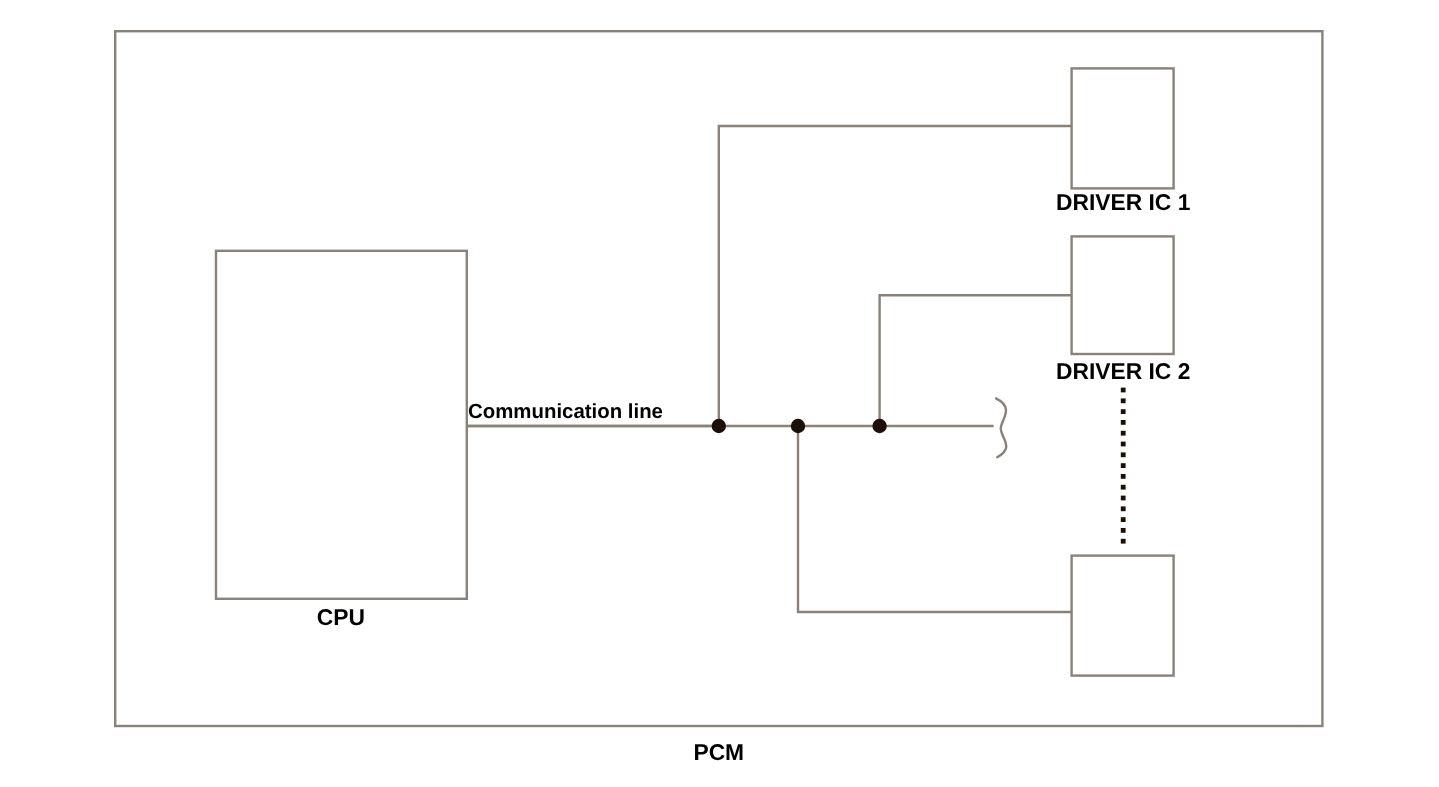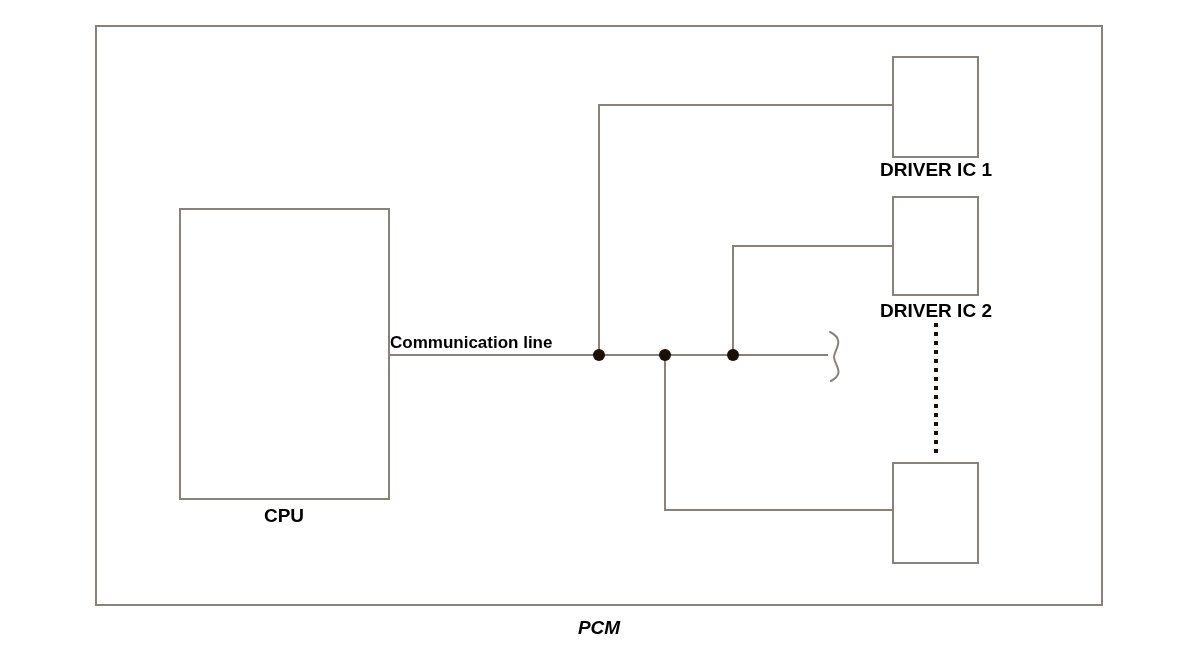--- a/index.html
+++ b/index.html
@@ -95,15 +95,15 @@
   <div class="lbl lbl-box" id="label-cpu" style="left: 263.938px; top: 506px; width: auto; text-align: left;">CPU</div>
 
   <div class="lbl lbl-box" id="label-driver-ic-1" style="left: 880.039px; top: 160px; width: auto; text-align: left;">DRIVER IC 1</div>
 
   <div class="lbl lbl-box" id="label-driver-ic-2" style="left: 880.039px; top: 301px; width: auto; text-align: center;">DRIVER IC 2</div>
 
   <div class="lbl lbl-box" id="label-driver-ic-n" style="left: 936px; top: 568px; width: auto; text-align: left;"></div>
 
   <div class="lbl lbl-comm" id="label-communication-line" style="left: 390px; top: 334px;">Communication line</div>
 
-  <div class="lbl lbl-pcm" id="label-pcm" style="left: 577.883px; top: 618px; width: auto; text-align: left; font-style: italic;">PCM</div>
+  <div class="lbl lbl-pcm" id="label-pcm" style="left: 577.883px; top: 618px; width: auto; text-align: left;">PCM</div>
 
 </div>
 
 </body></html>

